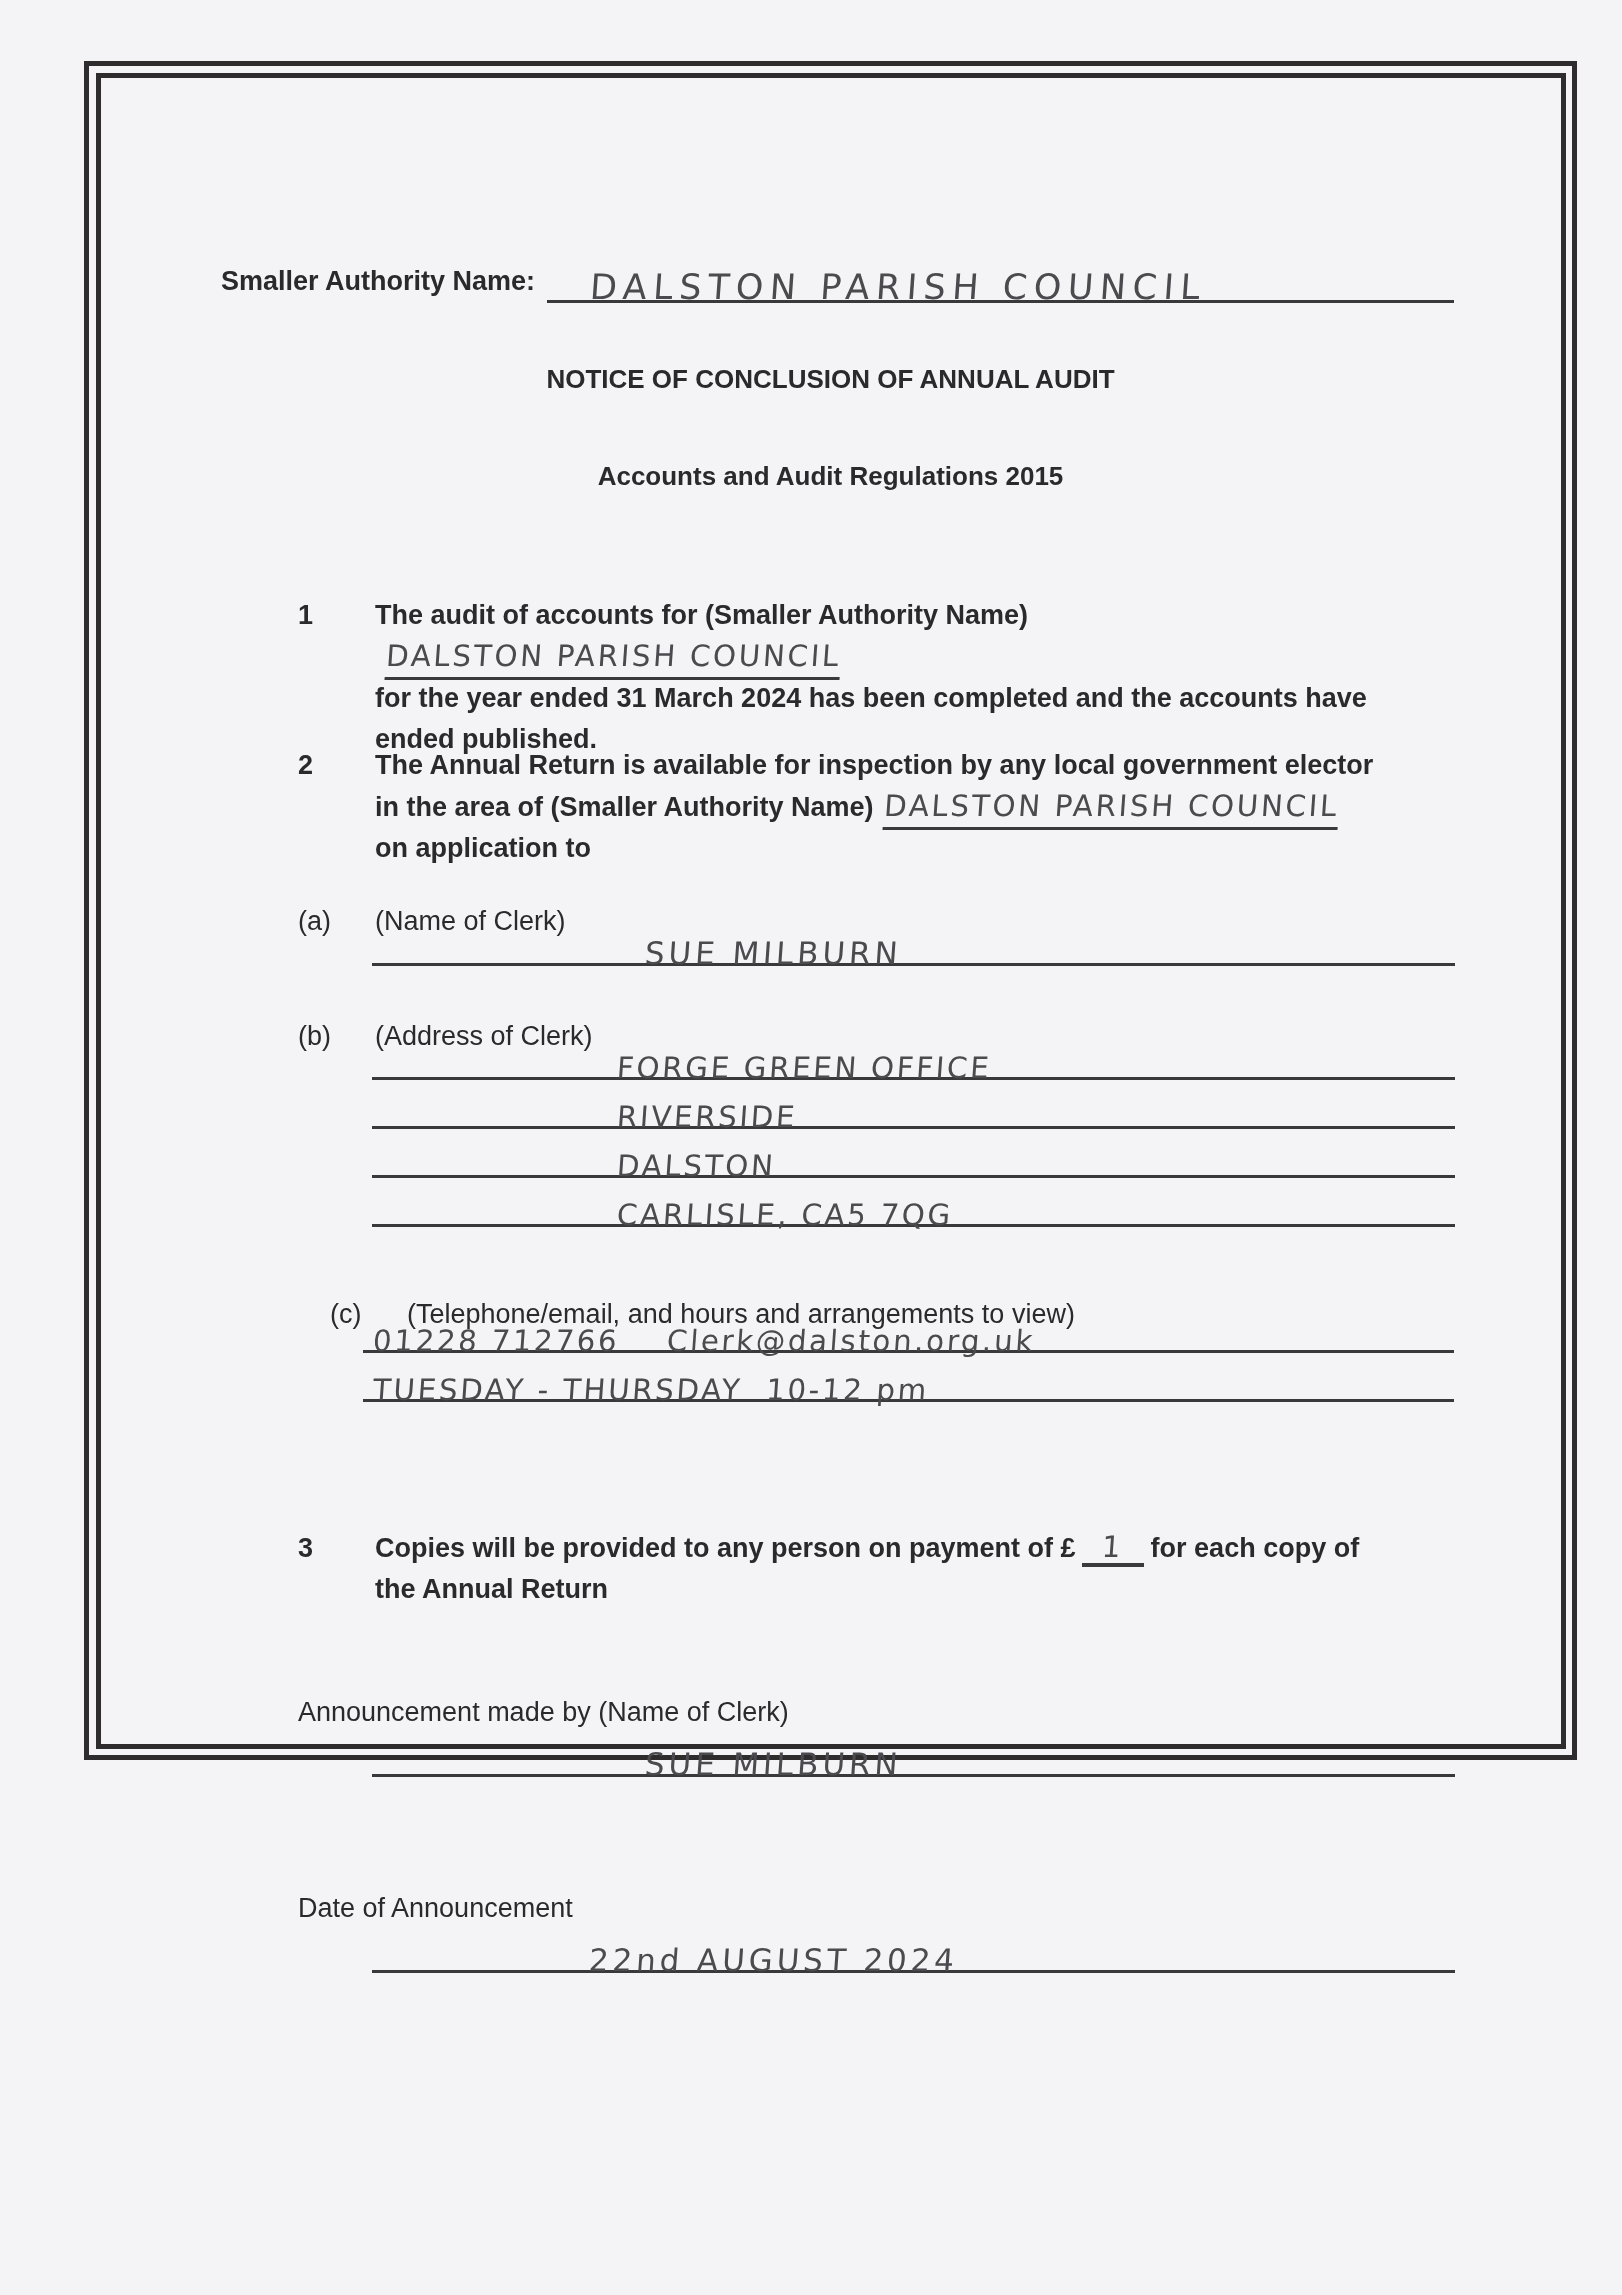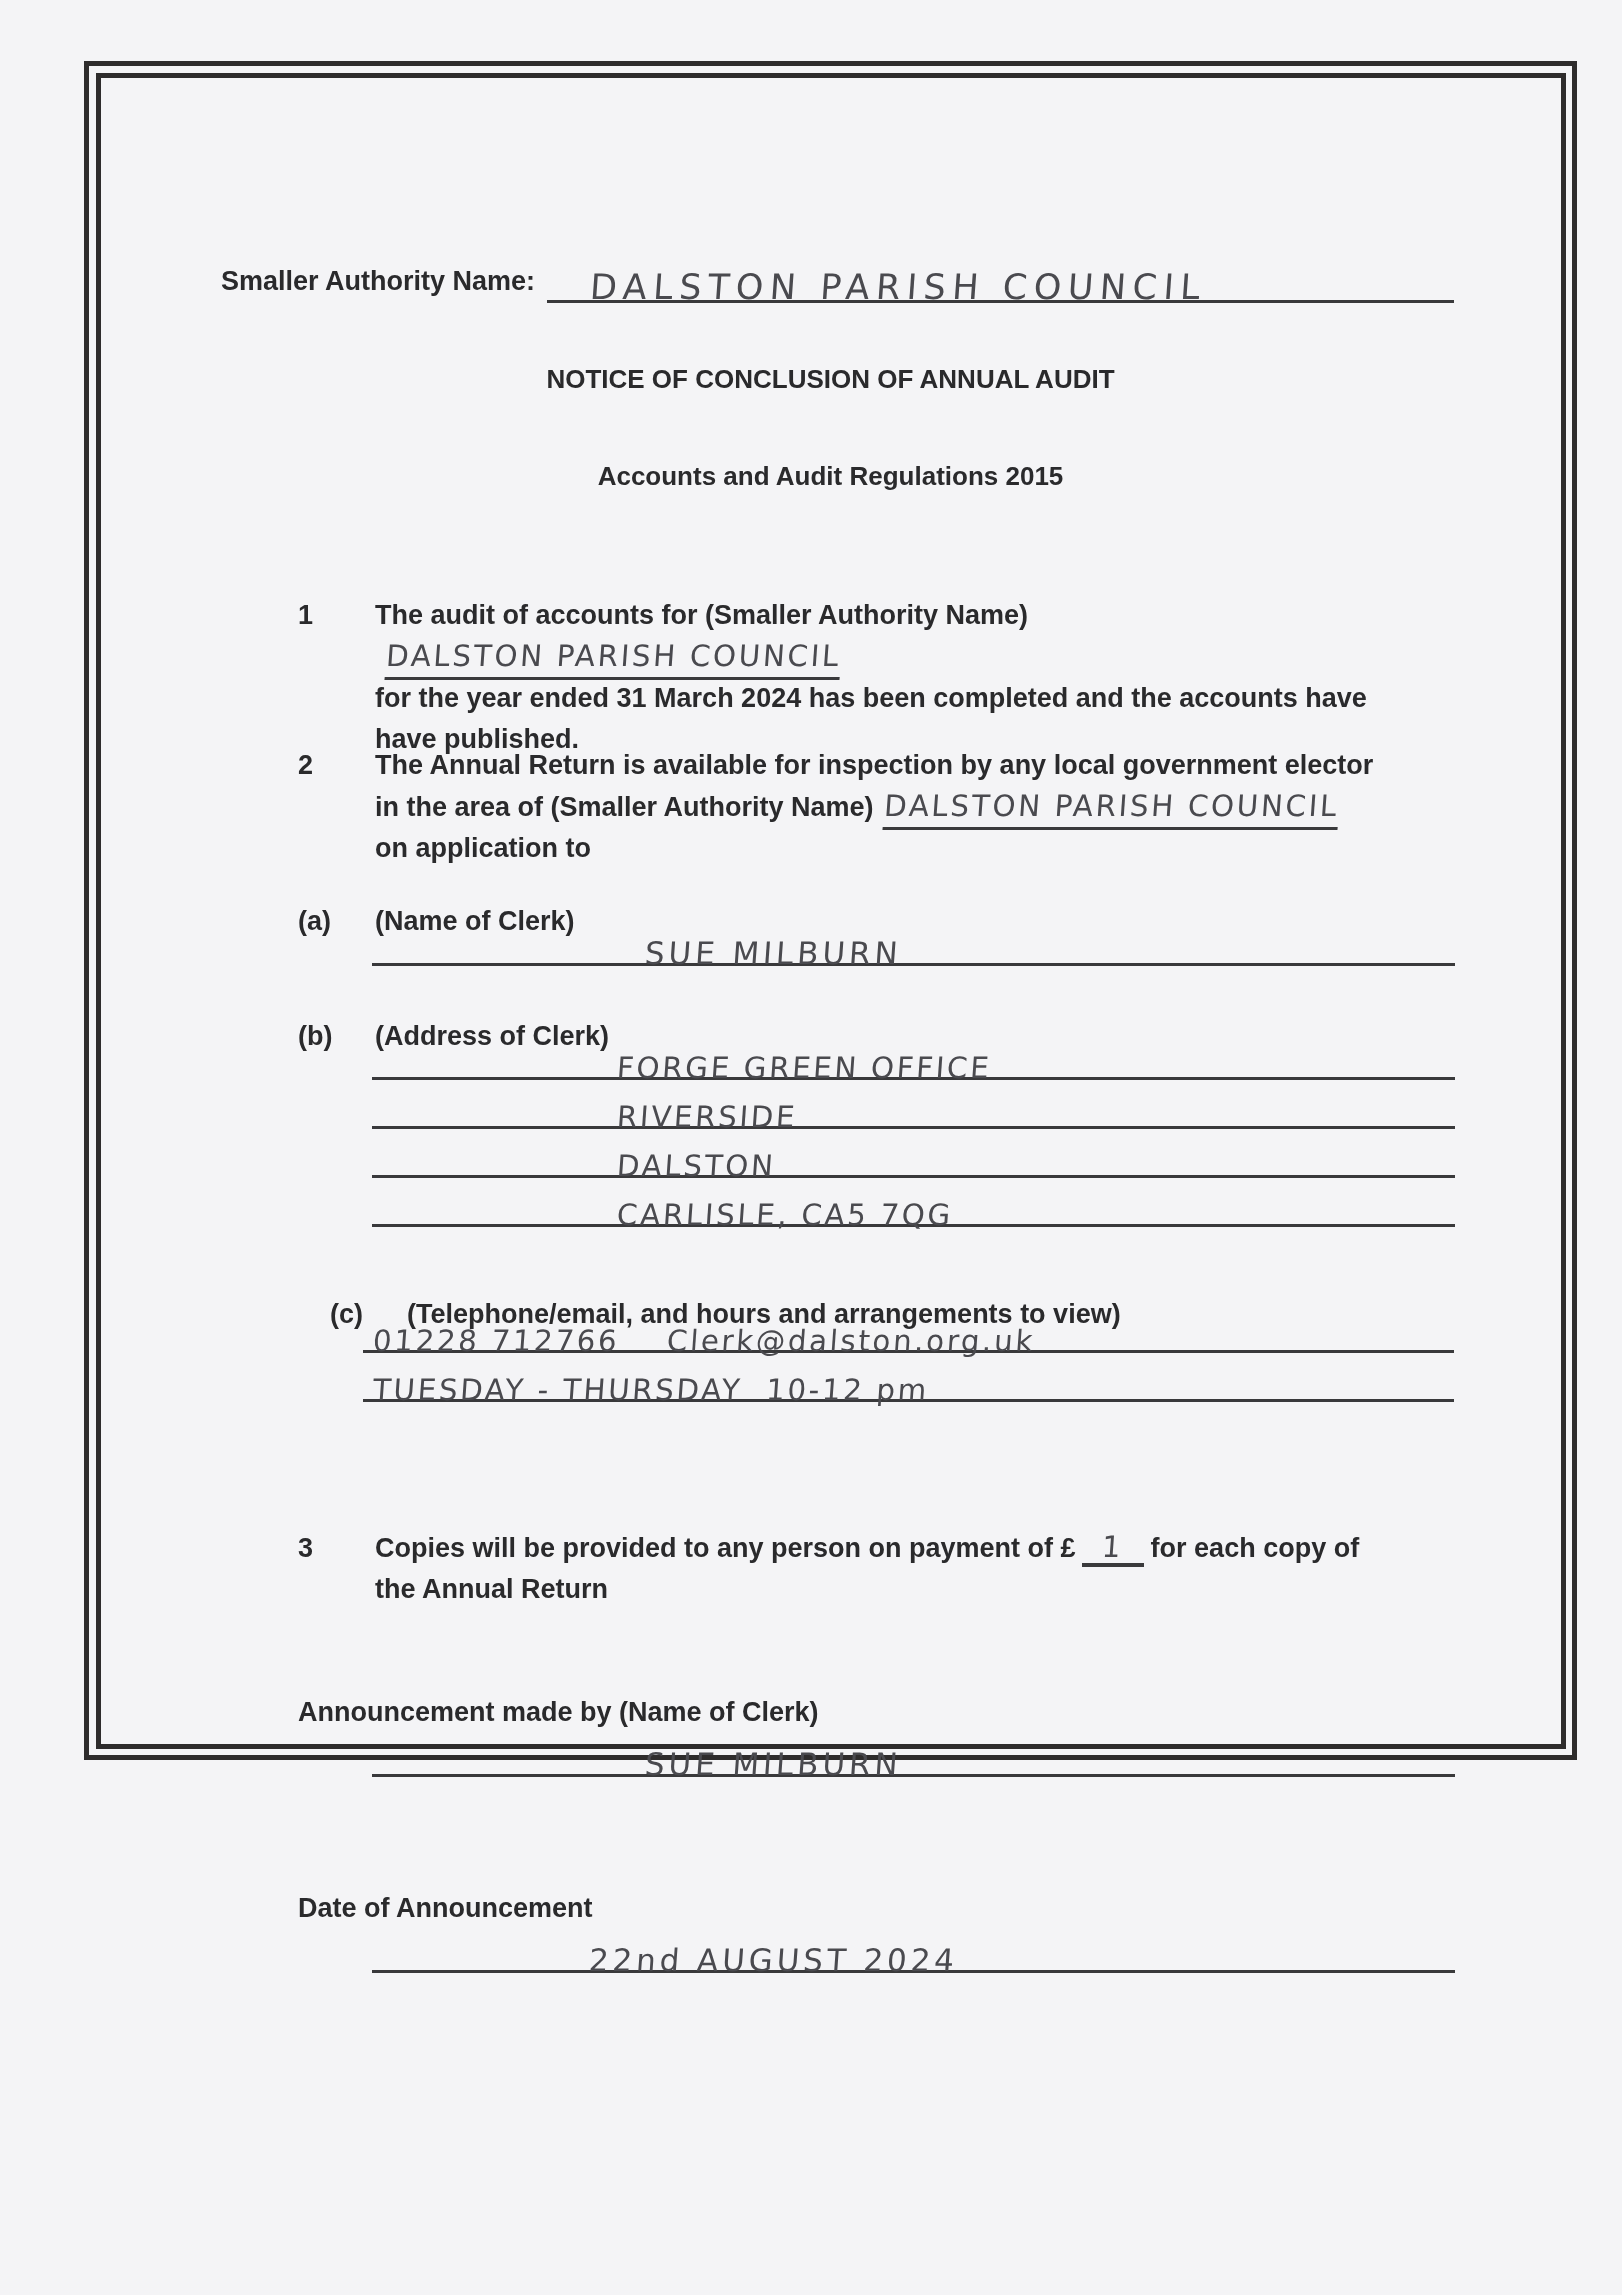--- a/index.html
+++ b/index.html
@@ -38,21 +38,21 @@
     flex:1; border-bottom:3.9px solid #39393b; margin-left:11.8px;
     display:flex; align-items:flex-end; padding-left:43px; height:52px;
   }
   .authority-row .hw { margin-bottom:-6.5px; }
 
   .item { position:absolute; left:209px; width:1171px; line-height:41px; }
   .item .num { position:absolute; left:0; top:0; font-weight:bold; font-size:27px; }
   .item .body { margin-left:77px; font-weight:bold; font-size:27px; }
   .hw-inline { border-bottom:3.9px solid #3a3a3c; margin-left:10.5px; margin-bottom:-3.9px; }
 
-  .clause { position:absolute; left:209px; font-weight:bold; font-size:27px; }
+  .clause { position:absolute; left:209px; font-weight:normal; font-size:27px; }
   .clause .tag { display:inline-block; width:77px; }
 
   .write-line {
     position:absolute; left:283px; width:1083px; height:47px;
     border-bottom:3.9px solid #39393b;
     display:flex; align-items:flex-end; justify-content:center;
   }
   .write-line .hw { margin-bottom:-7.9px; }
   .write-line.align-left { justify-content:flex-start; padding-left:9.8px; }
   .write-line.indent { justify-content:flex-start; padding-left:245px; }
@@ -79,21 +79,21 @@
     </div>
 
     <div class="heading" style="top:298px;">NOTICE OF CONCLUSION OF ANNUAL AUDIT</div>
     <div class="heading" style="top:395px;">Accounts and Audit Regulations 2015</div>
 
     <div class="item" style="top:529px;">
       <span class="num">1</span>
       <div class="body">
         <div><span>The audit of accounts for (Smaller Authority Name)</span><span class="hw hw-sm hw-inline">DALSTON PARISH COUNCIL</span></div>
         <div>for the year ended 31 March 2024 has been completed and the accounts have</div>
-        <div>have published.</div>
+        <div>ended published.</div>
       </div>
     </div>
 
     <div class="item" style="top:679px;">
       <span class="num">2</span>
       <div class="body">
         <div>The Annual Return is available for inspection by any local government elector</div>
         <div><span>in the area of (Smaller Authority Name)</span><span class="hw hw-sm hw-inline">DALSTON PARISH COUNCIL</span></div>
         <div>on application to</div>
       </div>

